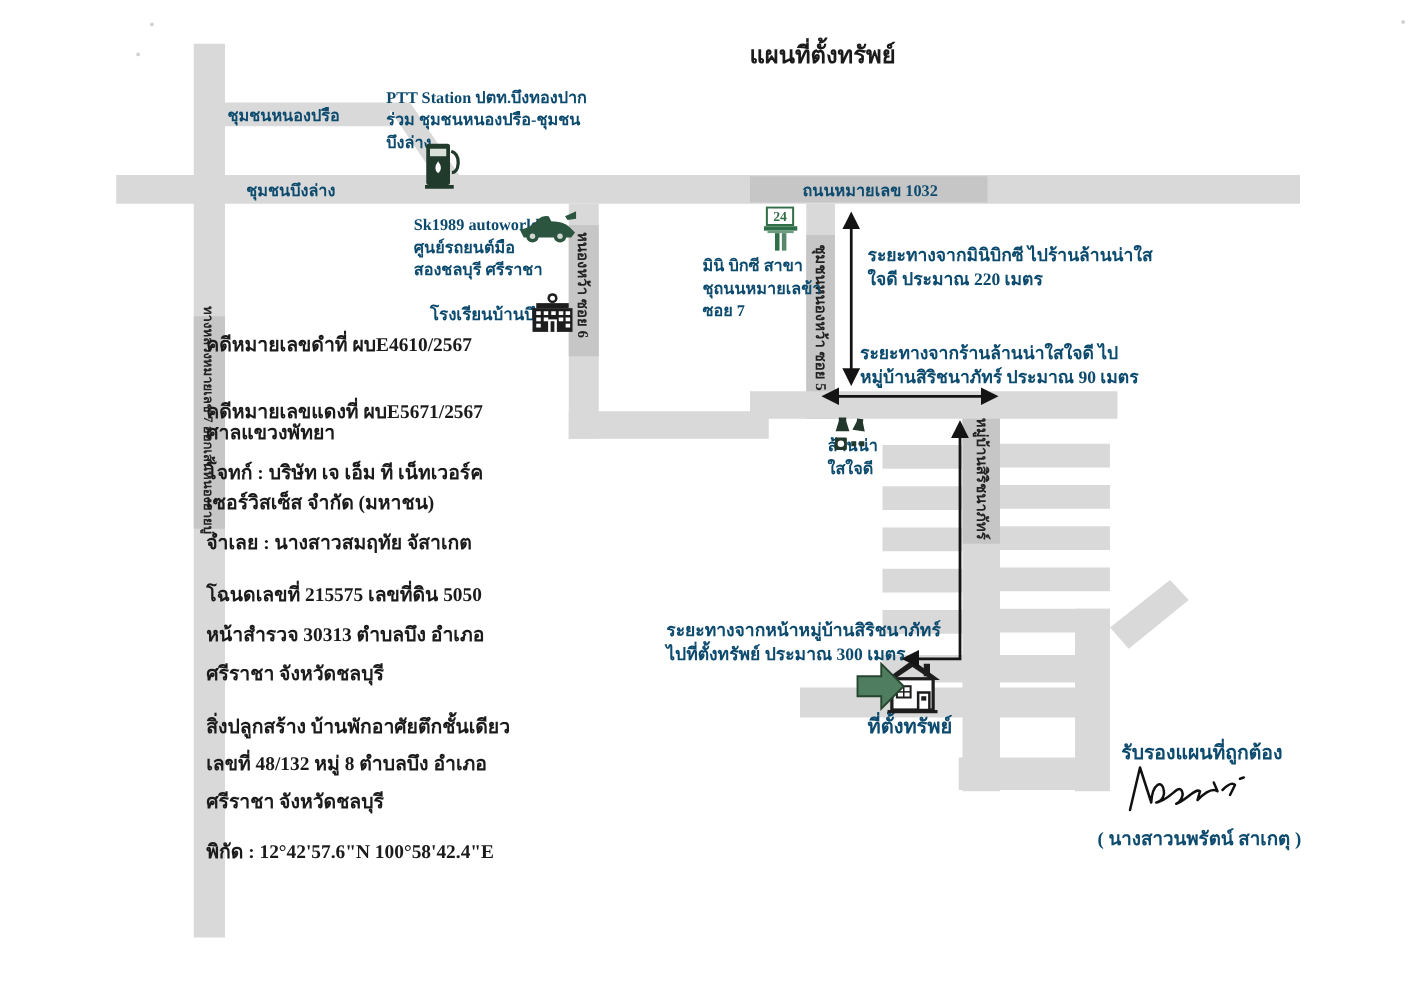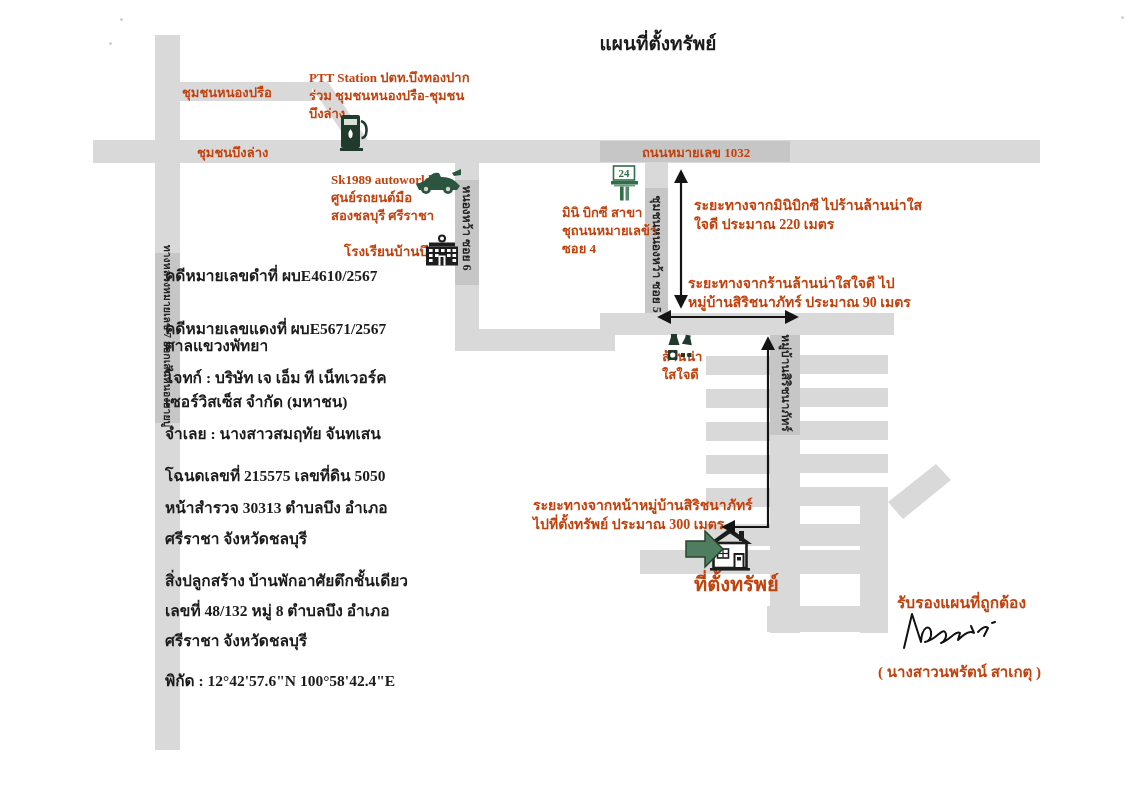--- a/index.html
+++ b/index.html
@@ -2,21 +2,21 @@
 <html><head>
 <meta charset="utf-8">
 <style>
   html,body{margin:0;padding:0;background:#ffffff;}
   #page{position:relative;width:1132px;height:800px;background:#ffffff;overflow:hidden;
         font-family:"Liberation Serif","DejaVu Serif",serif;color:#1b1b1b;}
   svg{display:block;}
   .layer{position:absolute;left:0;top:0;}
   .rd{fill:#d9d9d9;}
   .rdk{fill:#c6c6c6;}
-  .lbl{position:absolute;font-weight:bold;color:#c2410c;font-size:13px;line-height:1.38;white-space:nowrap;z-index:4;}
+  .lbl{position:absolute;font-weight:bold;color:#0c4a6e;font-size:13px;line-height:1.38;white-space:nowrap;z-index:4;}
   .vlbl{position:absolute;font-weight:bold;color:#222;font-size:12px;white-space:nowrap;z-index:4;
         transform:translate(-50%,-50%) rotate(90deg);}
   .title{position:absolute;left:538px;top:28px;width:240px;text-align:center;
          font-size:19px;font-weight:bold;z-index:4;}
   .case-line{position:absolute;left:165px;font-size:15.5px;font-weight:bold;white-space:nowrap;z-index:4;}
   .dist{font-size:14px;}
   .icon{position:absolute;z-index:5;}
   .speck{position:absolute;width:3px;height:3px;border-radius:50%;background:#777;opacity:.35;z-index:2;}
 </style>
 </head>
@@ -88,51 +88,51 @@
 
   <div class="lbl" style="left:331px;top:161px;margin-top:10px;">
     <div>Sk1989 autoworld</div>
     <div>ศูนย์รถยนต์มือ</div>
     <div>สองชลบุรี ศรีราชา</div>
   </div>
 
   <div class="lbl" style="left:562px;top:204px;">
     <div>มินิ บิกซี สาขา</div>
     <div>ชุถนนหมายเลข้า</div>
-    <div>ซอย 4</div>
+    <div>ซอย 7</div>
   </div>
 
   <div class="lbl" style="left:344px;top:243px;font-size:13.5px;">โรงเรียนบ้านบึง</div>
 
   <div class="lbl" style="left:662px;top:348px;">
     <div>ล้านน่า</div>
     <div>ใสใจดี</div>
   </div>
 
-  <div class="lbl" style="left:694px;top:571px;font-size:20px;">ที่ตั้งทรัพย์</div>
+  <div class="lbl" style="left:694px;top:571px;font-size:16px;">ที่ตั้งทรัพย์</div>
 
   <div class="lbl dist" style="left:694px;top:196px;">
     <div>ระยะทางจากมินิบิกซี ไปร้านล้านน่าใส</div>
     <div>ใจดี ประมาณ 220 เมตร</div>
   </div>
   <div class="lbl dist" style="left:688px;top:274px;">
     <div>ระยะทางจากร้านล้านน่าใสใจดี ไป</div>
     <div>หมู่บ้านสิริชนาภัทร์ ประมาณ 90 เมตร</div>
   </div>
   <div class="lbl dist" style="left:533px;top:496px;">
     <div>ระยะทางจากหน้าหมู่บ้านสิริชนาภัทร์</div>
     <div>ไปที่ตั้งทรัพย์ ประมาณ 300 เมตร</div>
   </div>
 
   <div class="case-line" style="top:263px;">คดีหมายเลขดำที่ ผบE4610/2567</div>
   <div class="case-line" style="top:300px;margin-top:16px;">คดีหมายเลขแดงที่ ผบE5671/2567</div>
   <div class="case-line" style="top:333px;">ศาลแขวงพัทยา</div>
   <div class="case-line" style="top:389px;">เซอร์วิสเซ็ส จำกัด (มหาชน)</div>
   <div class="case-line" style="top:365px;">โจทก์ : บริษัท เจ เอ็ม ที เน็ทเวอร์ค</div>
-  <div class="case-line" style="top:421px;">จำเลย : นางสาวสมฤทัย จันทเสน</div>
+  <div class="case-line" style="top:421px;">จำเลย : นางสาวสมฤทัย จัสาเกต</div>
   <div class="case-line" style="top:463px;">โฉนดเลขที่ 215575 เลขที่ดิน 5050</div>
   <div class="case-line" style="top:495px;">หน้าสำรวจ 30313 ตำบลบึง อำเภอ</div>
   <div class="case-line" style="top:526px;">ศรีราชา จังหวัดชลบุรี</div>
   <div class="case-line" style="top:568px;">สิ่งปลูกสร้าง บ้านพักอาศัยตึกชั้นเดียว</div>
   <div class="case-line" style="top:598px;">เลขที่ 48/132 หมู่ 8 ตำบลบึง อำเภอ</div>
   <div class="case-line" style="top:628px;">ศรีราชา จังหวัดชลบุรี</div>
   <div class="case-line" style="top:668px;">พิกัด : 12°42'57.6"N 100°58'42.4"E</div>
 
   <div class="lbl" style="left:897px;top:592px;font-size:15.5px;">รับรองแผนที่ถูกต้อง</div>
   <div class="lbl" style="left:878px;top:662px;font-size:15px;">( นางสาวนพรัตน์ สาเกตุ )</div>

